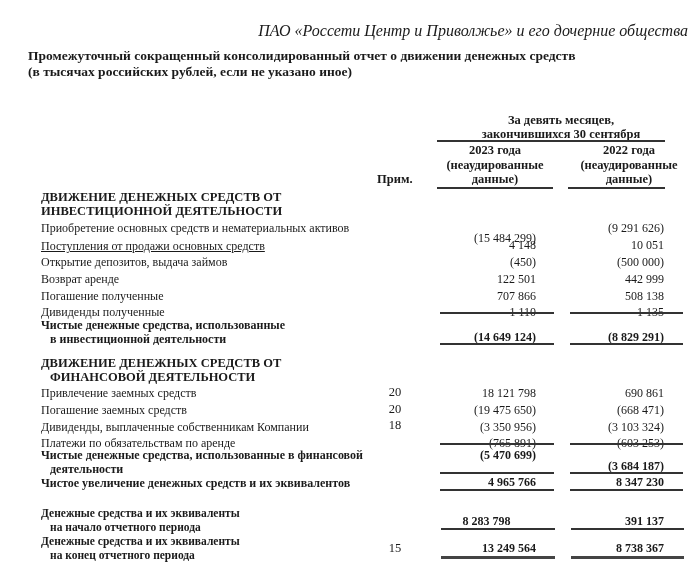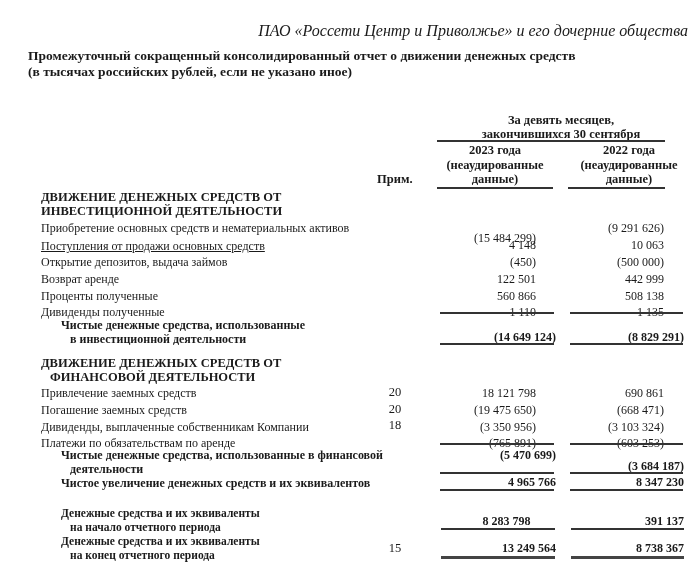--- a/index.html
+++ b/index.html
@@ -15,21 +15,21 @@
   .hdr-note { left: 377px; top: 172px; font-size: 12.5px; font-weight: bold; }
   .rule { position: absolute; height: 1.5px; background: #333; }
   .rule.thick { height: 2.5px; background: #444; }
   .sec { left: 41px; font-size: 12.5px; font-weight: bold; line-height: 14px; }
   .lbl { left: 41px; font-size: 12px; line-height: 14px; }
   .lbl.b { font-weight: bold; }
   .ind { padding-left: 9px; }
   .note { left: 386px; width: 18px; text-align: center; font-size: 12.5px; }
   .v1 { left: 437px; width: 99px; text-align: right; font-size: 12px; }
   .v2 { left: 571px; width: 93px; text-align: right; font-size: 12px; }
-  .b { font-weight: bold; margin-left: 20px; }
+  .b { font-weight: bold; }
 </style>
 </head>
 <body>
 
 <div class="abs company">ПАО «Россети Центр и Приволжье» и его дочерние общества</div>
 <div class="abs title">
   <div>Промежуточный сокращенный консолидированный отчет о движении денежных средств</div>
   <div>(в тысячах российских рублей, если не указано иное)</div>
 </div>
 
@@ -58,35 +58,35 @@
 </div>
 
 <div>
   <div class="abs lbl" style="top:221px;">Приобретение основных средств и нематериальных активов</div>
   <div class="abs v1" style="top:231px;">(15 484 299)</div>
   <div class="abs v2" style="top:221px;">(9 291 626)</div>
 </div>
 <div>
   <div class="abs lbl" style="top:239px;text-decoration:underline;">Поступления от продажи основных средств</div>
   <div class="abs v1" style="top:238px;">4 148</div>
-  <div class="abs v2" style="top:238px;">10 063</div>
+  <div class="abs v2" style="top:238px;">10 051</div>
 </div>
 <div>
   <div class="abs lbl" style="top:255px;">Открытие депозитов, выдача займов</div>
   <div class="abs v1" style="top:255px;">(450)</div>
   <div class="abs v2" style="top:255px;">(500 000)</div>
 </div>
 <div>
   <div class="abs lbl" style="top:272px;">Возврат аренде</div>
   <div class="abs v1" style="top:272px;">122 501</div>
   <div class="abs v2" style="top:272px;">442 999</div>
 </div>
 <div>
-  <div class="abs lbl" style="top:289px;">Проценты полученные</div>
-  <div class="abs v1" style="top:289px;">560 866</div>
+  <div class="abs lbl" style="top:289px;">Погашение полученные</div>
+  <div class="abs v1" style="top:289px;">707 866</div>
   <div class="abs v2" style="top:289px;">508 138</div>
 </div>
 <div>
   <div class="abs lbl" style="top:305px;">Дивиденды полученные</div>
   <div class="abs v1" style="top:305px;">1 110</div>
   <div class="abs v2" style="top:305px;">1 135</div>
 </div>
 <div class="rule" style="left:440px; top:312px; width:114px;"></div>
 <div class="rule" style="left:570px; top:312px; width:113px;"></div>
 

